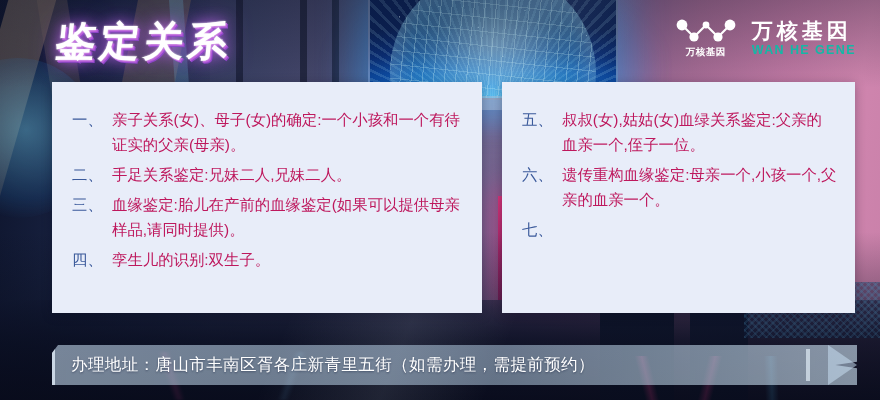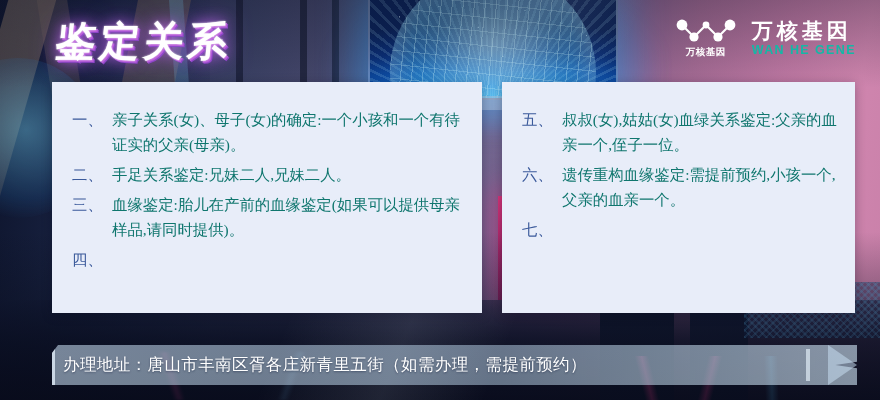--- a/index.html
+++ b/index.html
@@ -296,22 +296,21 @@
     margin-bottom: 5px;
     font-family: "Liberation Sans", "DejaVu Sans", sans-serif;
   }
   .item-num {
     flex: 0 0 auto;
     width: 40px;
     color: #3b5a9b;
   }
   .item-text {
     flex: 1 1 auto;
-    color: #0f766e;
-    font-family: Liberation Serif, serif;
+    color: #be185d;
   }
 
   
   .addr-bar {
     position: absolute;
     left: 52px; top: 345px;
     width: 805px; height: 40px;
     background: linear-gradient(90deg, rgba(196,218,238,0.58) 0%, rgba(188,214,236,0.50) 55%, rgba(205,226,242,0.62) 100%);
     clip-path: polygon(6px 0, 100% 0, 100% 42%, 97.3% 50%, 100% 58%, 100% 100%, 0 100%, 0 8px);
     border-left: 3px solid rgba(225,238,250,0.75);
@@ -327,21 +326,21 @@
     border-bottom: 20px solid transparent;
     border-left: 29px solid rgba(198,220,240,0.55);
   }
   .addr-tick {
     position: absolute;
     left: 806px; top: 349px;
     width: 4px; height: 32px;
     background: rgba(230,242,252,0.65);
   }
   .addr-text {
-    padding-left: 8px;
+    padding-left: 16px;
     color: #ffffff;
     font-size: 16.5px;
     letter-spacing: 0.4px;
     white-space: nowrap;
     text-shadow: 0 1px 2px rgba(10,20,50,0.45);
     font-family: "Liberation Sans", "DejaVu Sans", sans-serif;
   }
 </style>
 </head>
 <body>
@@ -421,33 +420,34 @@
       <div class="item">
         <span class="item-num">二、</span>
         <span class="item-text">手足关系鉴定:兄妹二人,兄妹二人。</span>
       </div>
       <div class="item">
         <span class="item-num">三、</span>
         <span class="item-text">血缘鉴定:胎儿在产前的血缘鉴定(如果可以提供母亲样品,请同时提供)。</span>
       </div>
       <div class="item">
         <span class="item-num">四、</span>
+        <span class="item-text">孪生儿的识别:双生子。</span>
       </div>
     </div>
   </div>
 
   <div class="panel panel-right">
     <div class="panel-inner">
       <div class="item">
         <span class="item-num">五、</span>
         <span class="item-text">叔叔(女),姑姑(女)血绿关系鉴定:父亲的血亲一个,侄子一位。</span>
       </div>
       <div class="item">
         <span class="item-num">六、</span>
-        <span class="item-text">遗传重构血缘鉴定:需提前预约,小孩一个,父亲的血亲一个。</span>
+        <span class="item-text">遗传重构血缘鉴定:母亲一个,小孩一个,父亲的血亲一个。</span>
       </div>
       <div class="item">
         <span class="item-num">七、</span>
       </div>
     </div>
   </div>
 
   <div class="addr-bar">
     <span class="addr-text">办理地址：唐山市丰南区胥各庄新青里五街（如需办理，需提前预约）</span>
   </div>

